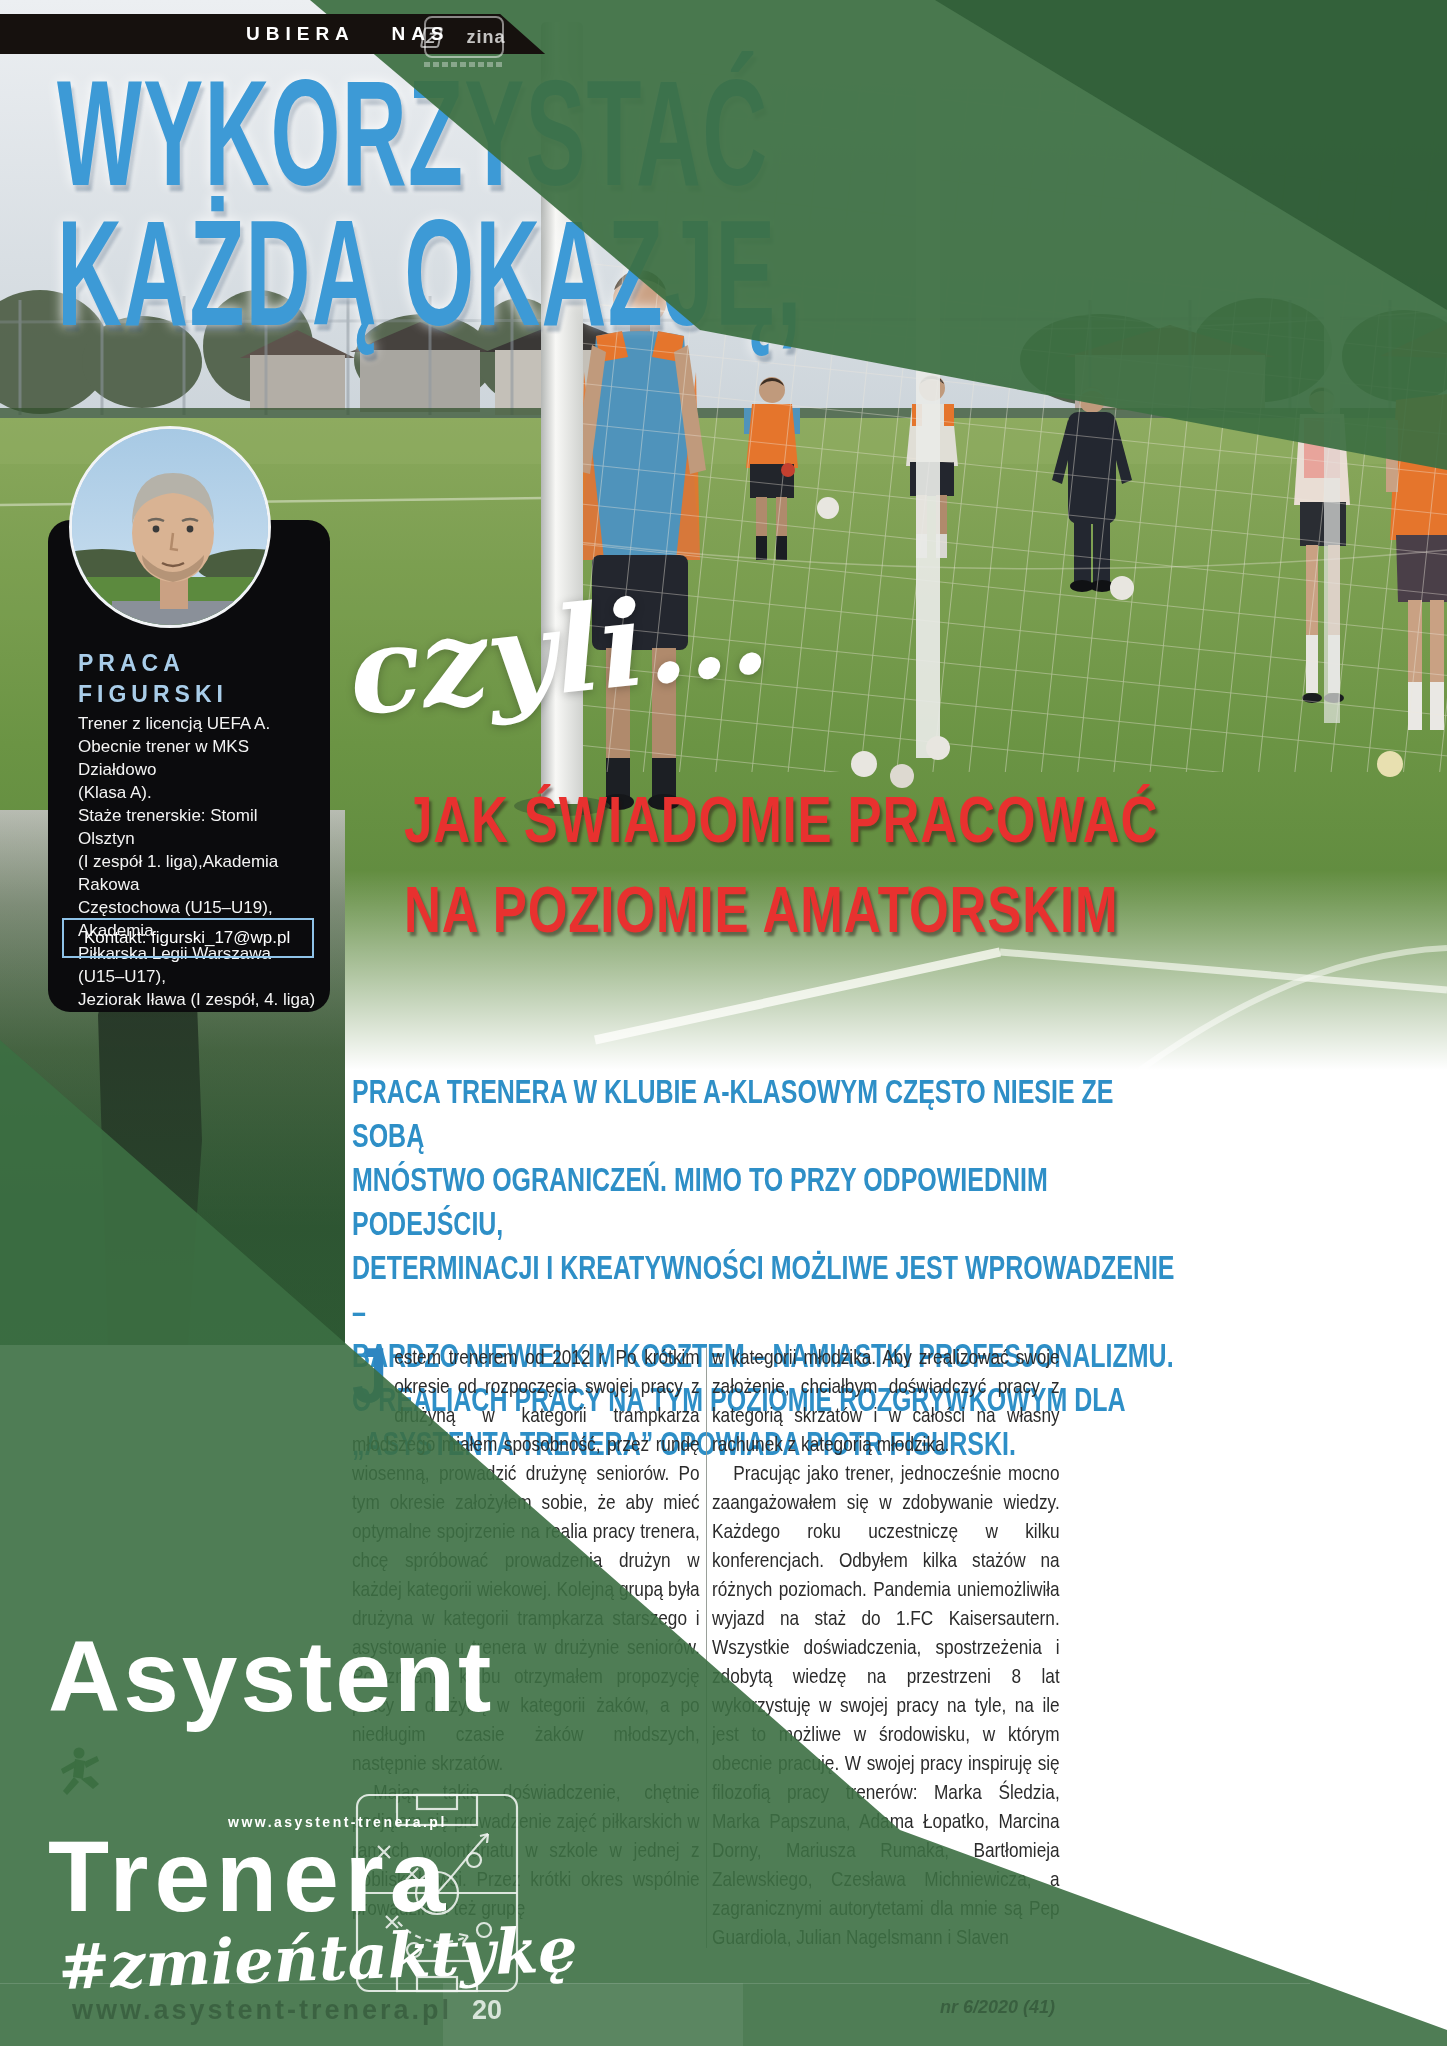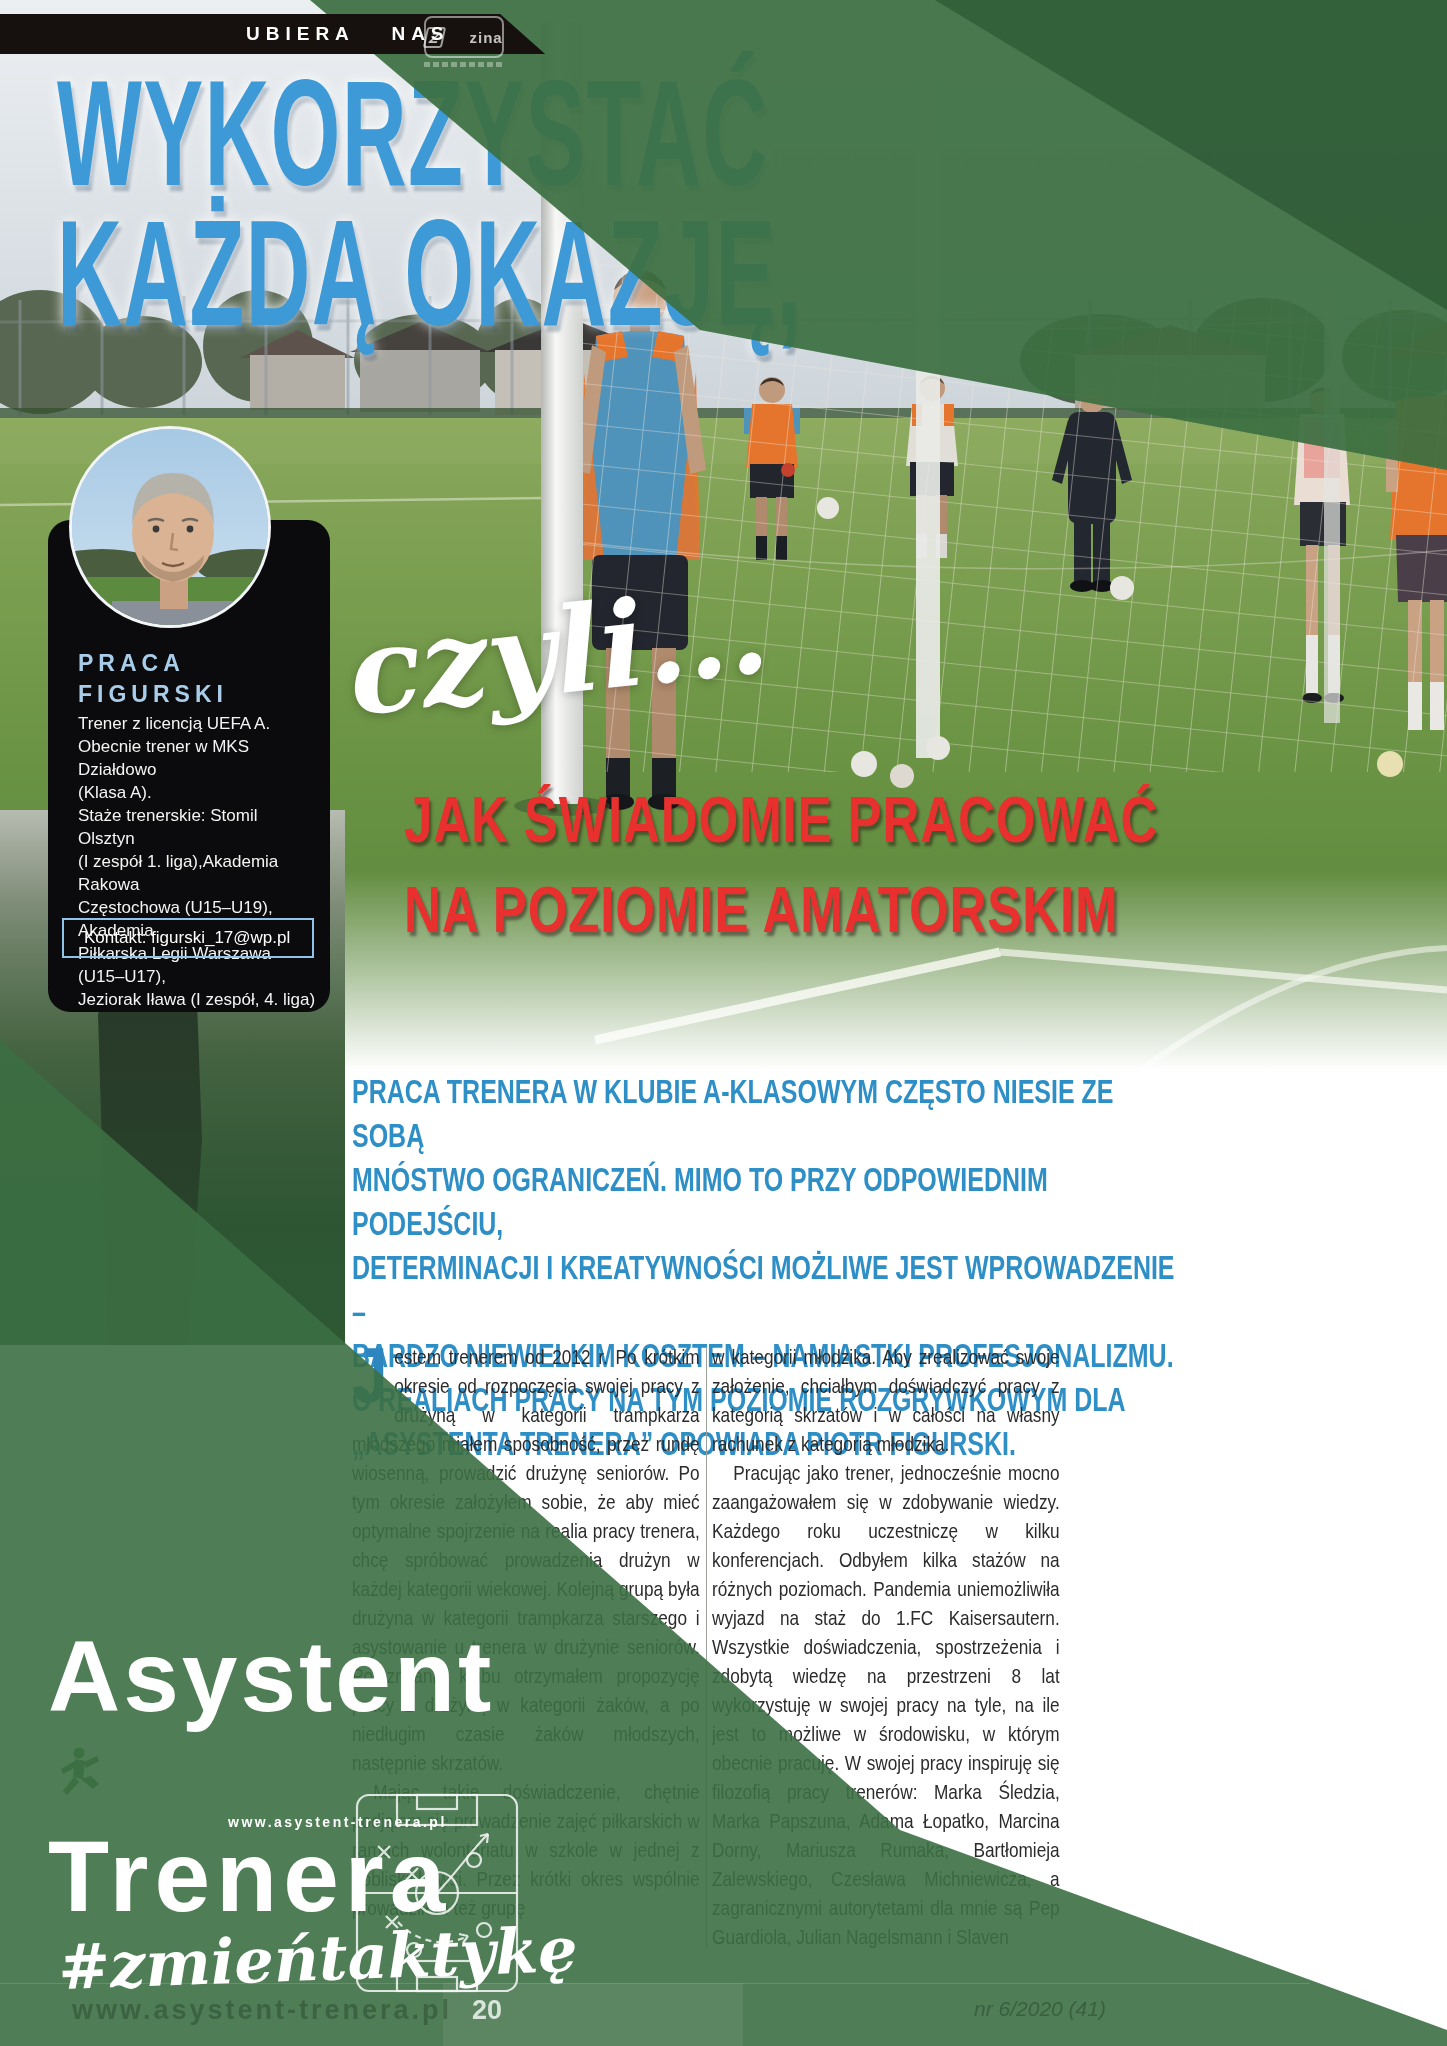--- a/index.html
+++ b/index.html
@@ -31,21 +31,21 @@
   
   .topbar{position:absolute;left:0;top:14px;width:562px;height:40px;background:#16110e;z-index:6;
           clip-path:polygon(0 0,89% 0,97% 100%,0 100%);padding-left:24px;}
   .topbar-label{position:absolute;left:246px;top:9px;color:#ffffff;font-size:19px;font-weight:700;
                 letter-spacing:6px;word-spacing:26px;}
   .zina{position:absolute;left:424px;top:16px;z-index:6;width:80px;}
   .zina-box{width:80px;height:42px;border:2px solid rgba(255,255,255,.5);border-radius:8px;
             display:flex;align-items:center;justify-content:center;gap:5px;color:rgba(255,255,255,.75);}
   .zina-z{display:inline-block;font-size:15px;font-weight:700;font-style:italic;border:2px solid rgba(255,255,255,.6);
           border-radius:3px;padding:0 3px;transform:skewX(-12deg);}
-  .zina-word{font-size:15px;font-weight:700;letter-spacing:1px;margin-left:20px;}
+  .zina-word{font-size:18px;font-weight:700;letter-spacing:1px;margin-left:20px;}
   .zina-sub{margin-top:4px;height:5px;width:80px;
             background:repeating-linear-gradient(90deg,rgba(255,255,255,.35) 0 6px,transparent 6px 9px);}
 
   
   .card{position:absolute;left:48px;top:520px;width:282px;height:492px;background:#0b0b0d;
         border-radius:22px;z-index:6;}
   .avatar{position:absolute;left:69px;top:426px;width:202px;height:202px;border-radius:50%;
           overflow:hidden;z-index:7;border:3px solid #f2f4f6;background:#9ec3e0;}
   .p-name{position:absolute;left:30px;top:128px;color:#a9cde9;font-size:23px;font-weight:700;
           letter-spacing:5px;line-height:31px;}
@@ -85,22 +85,22 @@
 
   
   .footer-line{position:absolute;left:0px;top:1983px;width:1310px;height:1px;
                background:rgba(255,255,255,.14);z-index:5;}
   .footer-badgebox{position:absolute;left:443px;top:1983px;width:300px;height:63px;
                    background:rgba(255,255,255,.07);z-index:5;}
   .footer-url{position:absolute;left:72px;top:1995px;z-index:5;color:rgba(18,45,24,.32);
               font-size:27px;font-weight:700;letter-spacing:3px;}
   .footer-page{position:absolute;left:472px;top:1995px;z-index:5;color:rgba(238,246,240,.85);
                font-size:27px;font-weight:700;}
-  .footer-issue{position:absolute;left:940px;top:1997px;width:200px;text-align:center;z-index:5;
-                color:rgba(8,28,14,.3);font-size:21px;font-style:italic;font-weight:400;}
+  .footer-issue{position:absolute;left:940px;top:1997px;width:200px;text-align:left;z-index:5;
+                color:rgba(8,28,14,.3);font-size:18px;font-style:italic;font-weight:700;}
 </style>
 </head>
 <body>
 
 <div id="page">
 
   <svg class="photo" viewBox="0 0 1447 1070" preserveAspectRatio="none">
     <defs>
       <linearGradient id="sky" x1="0" y1="0" x2="0" y2="1">
         <stop offset="0" stop-color="#eceff2"></stop>

